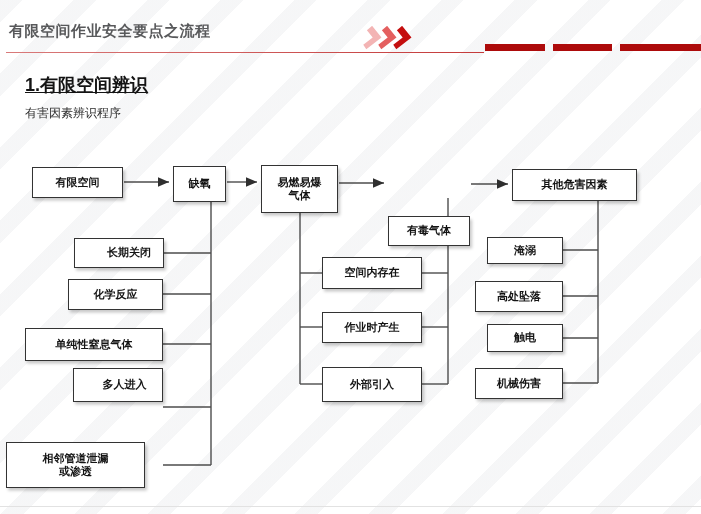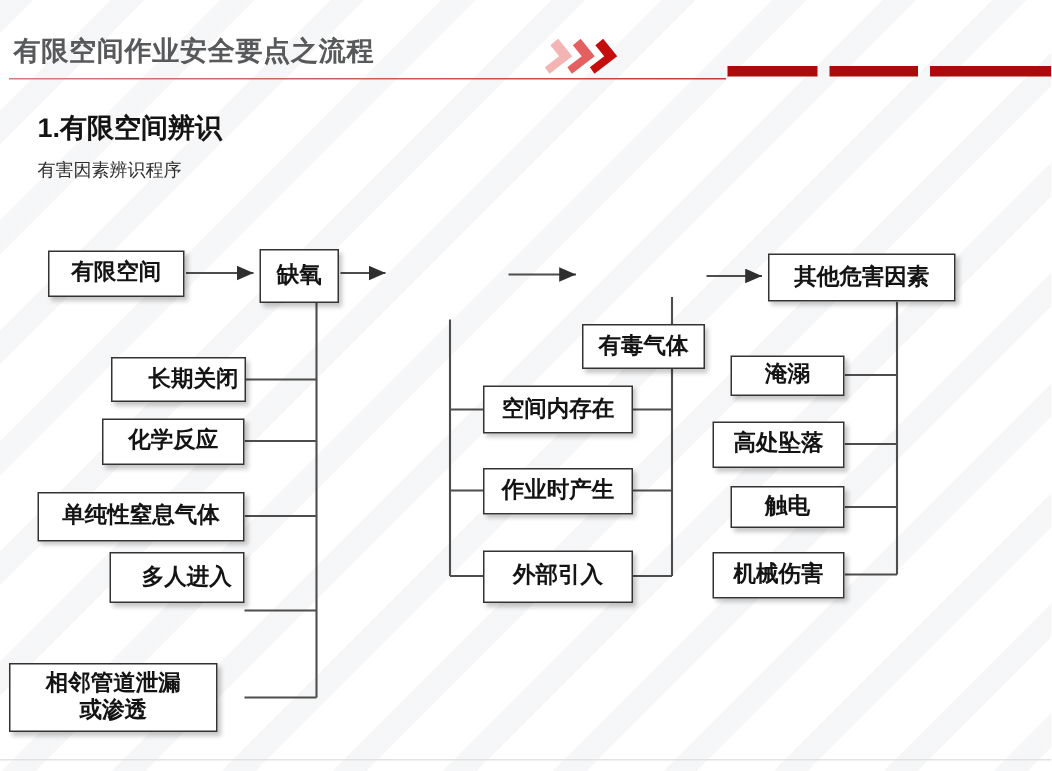--- a/index.html
+++ b/index.html
@@ -6,48 +6,48 @@
   .slide {
     position:relative; width:701px; height:514px; overflow:hidden;
     font-family:"Liberation Sans","DejaVu Sans",sans-serif;
     background-color:#ffffff;
     background-image:repeating-linear-gradient(135deg,
       rgba(165,170,180,0.10) 0px, rgba(165,170,180,0.10) 16px,
       rgba(255,255,255,0) 16px, rgba(255,255,255,0) 52px);
   }
   .slide-title {
     position:absolute; left:9px; top:22px;
-    font-size:18px; font-weight:bold; color:#58595b; letter-spacing:0.5px;
+    font-size:15px; font-weight:bold; color:#58595b; letter-spacing:0.5px;
     white-space:nowrap;
     text-align:right;
   }
   .chevrons { position:absolute; left:362px; top:26px; }
   .title-underline {
     position:absolute; left:6px; top:52px; width:478px; height:1.4px;
     background:linear-gradient(to right,#d97a7a,#c43a3a);
   }
   .hbar { position:absolute; top:44px; height:7px; background:#ad0b0b; }
   .hbar.b1 { left:485px; width:60px; }
   .hbar.b2 { left:553px; width:59px; }
   .hbar.b3 { left:620px; width:81px; }
   .section-heading {
     position:absolute; left:25px; top:73px;
-    font-size:18px; font-weight:bold; color:#141414;
+    font-size:18px; font-weight:bold; color:#141414;text-decoration:underline;
   }
   .section-subtitle {
     position:absolute; left:25px; top:105px;
     font-size:12px; color:#2e2e2e;
   }
   .connectors { position:absolute; left:0; top:0; }
   .node {
     position:absolute; box-sizing:border-box;
     background:#ffffff; border:1.5px solid #333333;
     box-shadow:2px 2.5px 3px rgba(0,0,0,0.22);
     display:flex; align-items:center; justify-content:center;
-    text-align:center; font-weight:bold; font-size:15px; color:#141414;
+    text-align:center; font-weight:bold; font-size:11px; color:#141414;
     line-height:1.22; white-space:pre-line;
   }
   .bottom-line {
     position:absolute; left:0; top:506px; width:701px; height:1px;
     background:#e2e2e2;
   }
 </style>
 </head>
 <body>
 
@@ -102,20 +102,22 @@
       <path d="M598,201 V383"></path>
       <path d="M563,250 H598"></path>
       <path d="M563,296 H598"></path>
       <path d="M563,338 H598"></path>
       <path d="M563,383 H598"></path>
     </g>
   </svg>
 
   <div class="node" style="left:32px;  top:167px; width:91px;  height:31px;">有限空间</div>
   <div class="node" style="left:173px; top:166px; width:53px;  height:36px;">缺氧</div>
+  <div class="node" style="left:261px; top:165px; width:77px;  height:48px;">易燃易爆
+气体</div>
   <div class="node" style="left:388px; top:168px; width:82px;  height:30px;margin-top:48px;">有毒气体</div>
   <div class="node" style="left:512px; top:169px; width:125px; height:32px;">其他危害因素</div>
 
   <div class="node" style="left:74px; top:238px; width:90px;  height:30px;padding-left:20px;">长期关闭</div>
   <div class="node" style="left:68px; top:279px; width:95px;  height:31px;">化学反应</div>
   <div class="node" style="left:25px; top:328px; width:138px; height:33px;">单纯性窒息气体</div>
   <div class="node" style="left:73px; top:368px; width:90px;  height:34px;padding-left:13px;">多人进入</div>
   <div class="node" style="left:6px; top:442px; width:139px; height:46px;">相邻管道泄漏
 或渗透</div>
 

